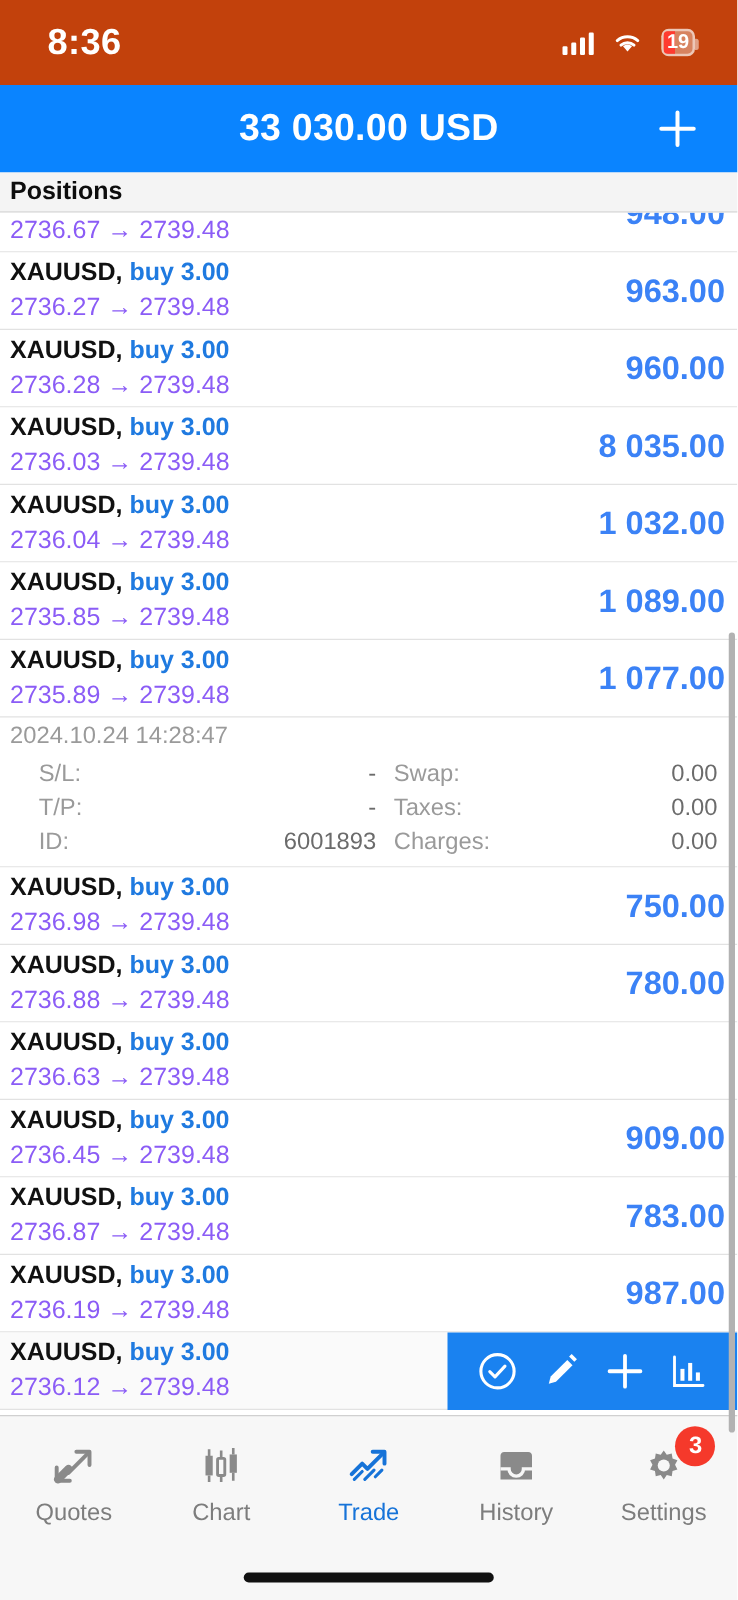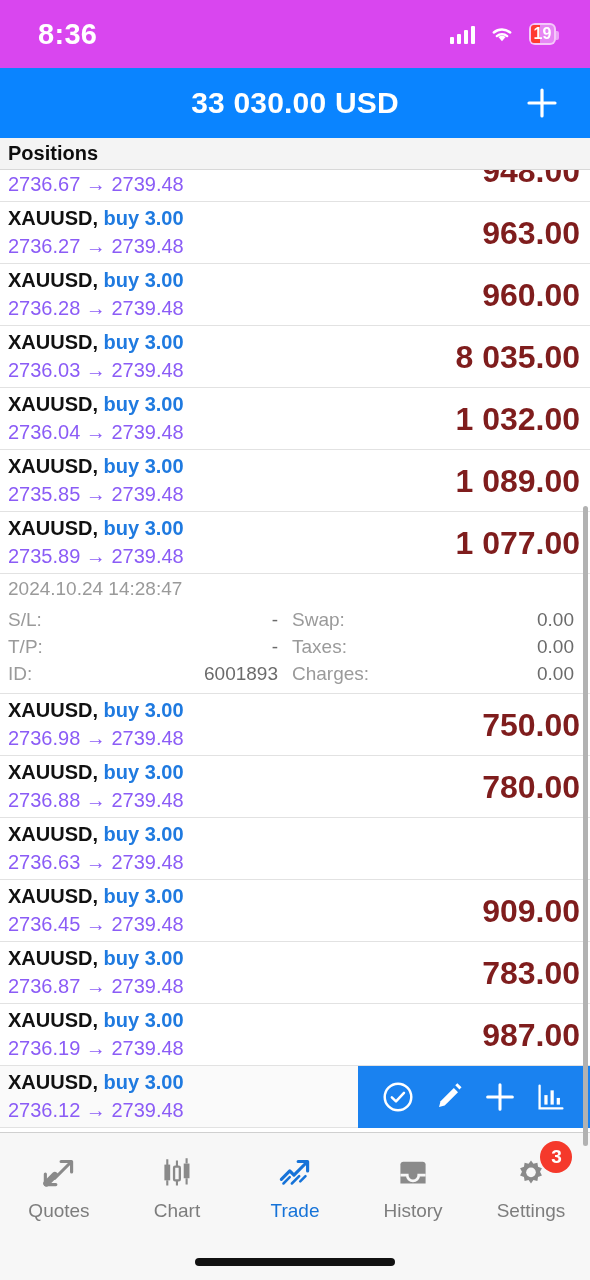--- a/index.html
+++ b/index.html
@@ -6,21 +6,21 @@
   html,body { width:590px; height:1280px; }
   body {
     font-family:"Liberation Sans", sans-serif;
     background:#ffffff;
     overflow:hidden;
     position:relative;
   }
 
   
   .statusbar{
-    height:68px; background:#d946ef;
+    height:68px; background:#c2410c;
     display:flex; align-items:center; justify-content:space-between;
     padding:0 34px 0 38px;
   }
   .sb-time{ color:#fff; font-size:29px; font-weight:600; letter-spacing:.3px; }
   .sb-right{ display:flex; align-items:center; gap:13px; }
   .sig{ display:flex; align-items:flex-end; gap:2.5px; height:19px; }
   .sig i{ display:block; width:4.5px; background:#fff; border-radius:1px; }
   .sig i:nth-child(1){ height:7px; }
   .sig i:nth-child(2){ height:10px; }
   .sig i:nth-child(3){ height:14px; }
@@ -70,27 +70,27 @@
   .row{
     height:62px; border-bottom:1px solid #e2e2e2;
     position:relative; padding:0 8px; background:#fff;
   }
   .row.alt{ background:#fafafa; }
   .r-line1{ position:absolute; left:8px; top:5px; font-size:20px; font-weight:700; color:#111; }
   .r-line1 .side{ color:#1f7ae0; }
   .r-line2{ position:absolute; left:8px; top:33px; font-size:20px; color:#8b5cf6; }
   .r-profit{
     position:absolute; right:10px; top:50%; transform:translateY(-50%);
-    font-size:32px; font-weight:700; color:#7f1d1d; white-space:nowrap;
+    font-size:26px; font-weight:700; color:#3b82f6; white-space:nowrap;
   }
 
   
   .detail{ background:#fff; border-bottom:1px solid #e2e2e2; padding:4px 8px 6px; }
   .d-time{ font-size:19px; color:#9a9a9a; margin-bottom:6px; }
-  .d-row{ display:flex; font-size:19px; color:#9a9a9a; line-height:27px; }
+  .d-row{ display:flex; font-size:19px; color:#9a9a9a; line-height:27px;margin-left:23px; }
   .d-k1{ width:195px; }
   .d-v1{ width:75px; text-align:right; color:#6b6b6b; }
   .d-k2{ flex:1; padding-left:14px; }
   .d-v2{ color:#6b6b6b; text-align:center; padding-right:8px; }
 
   
   .swipe{
     position:absolute; right:0; top:0; height:62px; width:232px;
     background:#1a82f0; display:flex; align-items:center;
     justify-content:space-around; padding:0 14px; z-index:3;

